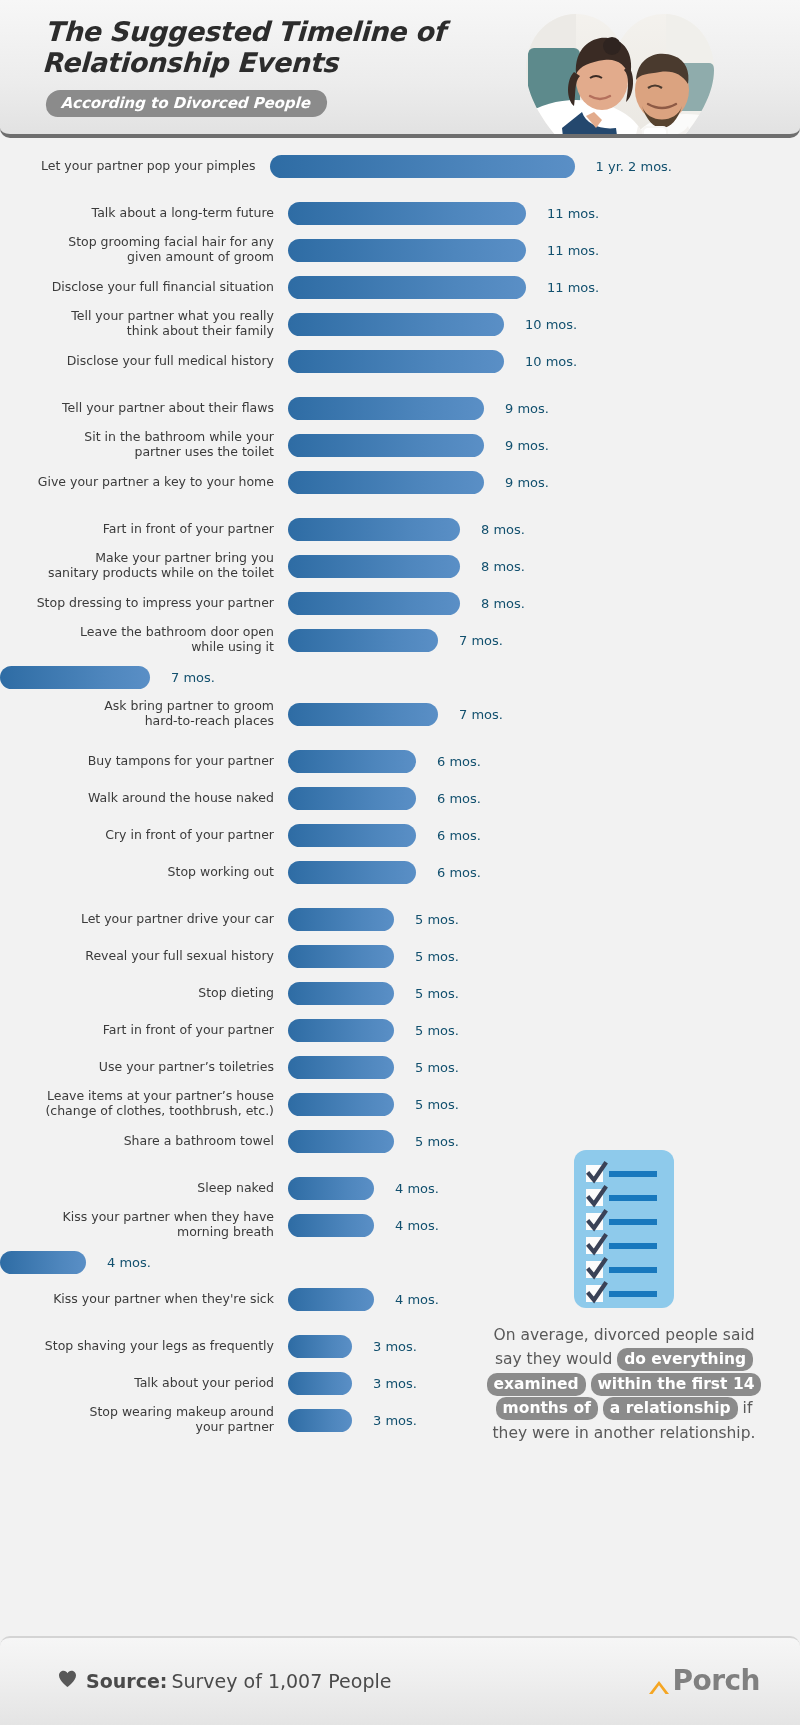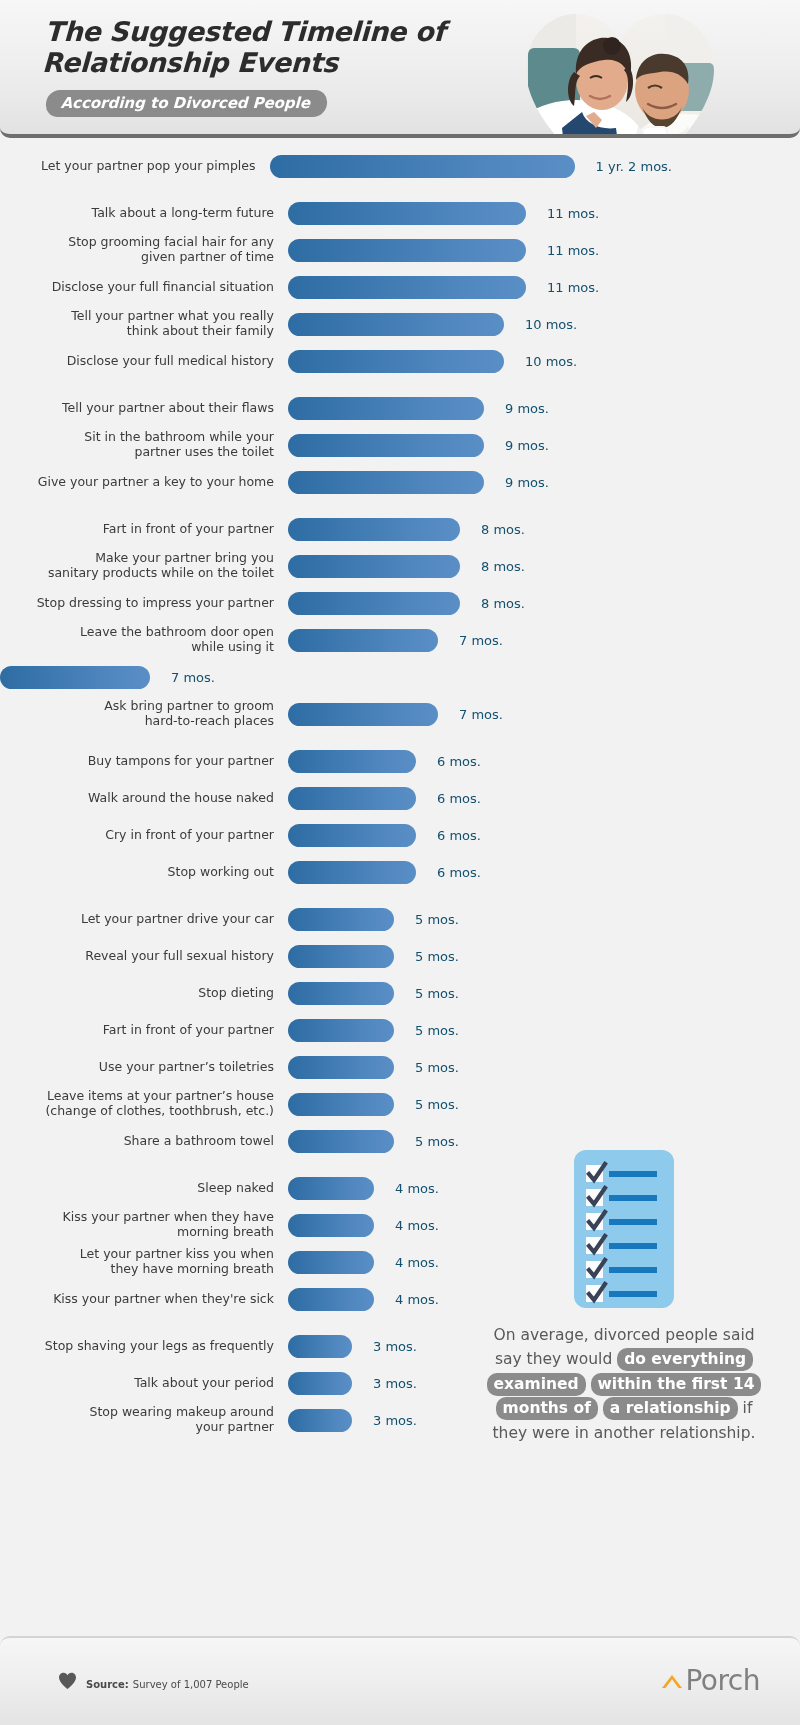--- a/index.html
+++ b/index.html
@@ -188,34 +188,35 @@
     position: absolute;
     left: 58px;
     top: 26px;
     right: 40px;
     display: flex;
     align-items: center;
     justify-content: space-between;
   }
   .source {
     display: flex;
-    align-items: flex-end;
+    align-items: flex-start;
     font-family: "DejaVu Sans", sans-serif;
-    font-size: 10px;
+    font-size: 19px;
     color: #4a4a4a;
   }
   .source b { margin-right: 4px; }
   .heart-icon { margin-right: 9px; display: block; }
   .porch-logo {
     display: flex;
-    align-items: center;
+    align-items: flex-end;
     font-family: "DejaVu Sans", sans-serif;
     font-size: 28px;
     color: #808080;
     letter-spacing: -0.5px;
+    font-weight: bold;
   }
   .porch-chevron { margin-right: 1px; display: block; }
 </style>
 </head>
 <body>
 
 <div class="poster">
 
   <div class="header">
     <div class="header-inner">
@@ -288,21 +289,21 @@
           <div>Talk about a long-term future</div>
         </div>
         <div class="bar-wrap">
           <div class="bar" style="width: 238px;"></div>
           <div class="bar-value">11 mos.</div>
         </div>
       </div>
       <div class="row">
         <div class="row-label">
           <div>Stop grooming facial hair for any</div>
-          <div>given partner of time</div>
+          <div>given amount of groom</div>
         </div>
         <div class="bar-wrap">
           <div class="bar" style="width: 238px;"></div>
           <div class="bar-value">11 mos.</div>
         </div>
       </div>
       <div class="row">
         <div class="row-label">
           <div>Disclose your full financial situation</div>
         </div>
@@ -525,24 +526,20 @@
         <div class="row-label">
           <div>Kiss your partner when they have</div>
           <div>morning breath</div>
         </div>
         <div class="bar-wrap">
           <div class="bar" style="width: 86px;"></div>
           <div class="bar-value">4 mos.</div>
         </div>
       </div>
       <div class="row">
-        <div class="row-label">
-          <div>Let your partner kiss you when</div>
-          <div>they have morning breath</div>
-        </div>
         <div class="bar-wrap">
           <div class="bar" style="width: 86px;"></div>
           <div class="bar-value">4 mos.</div>
         </div>
       </div>
       <div class="row gap">
         <div class="row-label">
           <div>Kiss your partner when they're sick</div>
         </div>
         <div class="bar-wrap">

